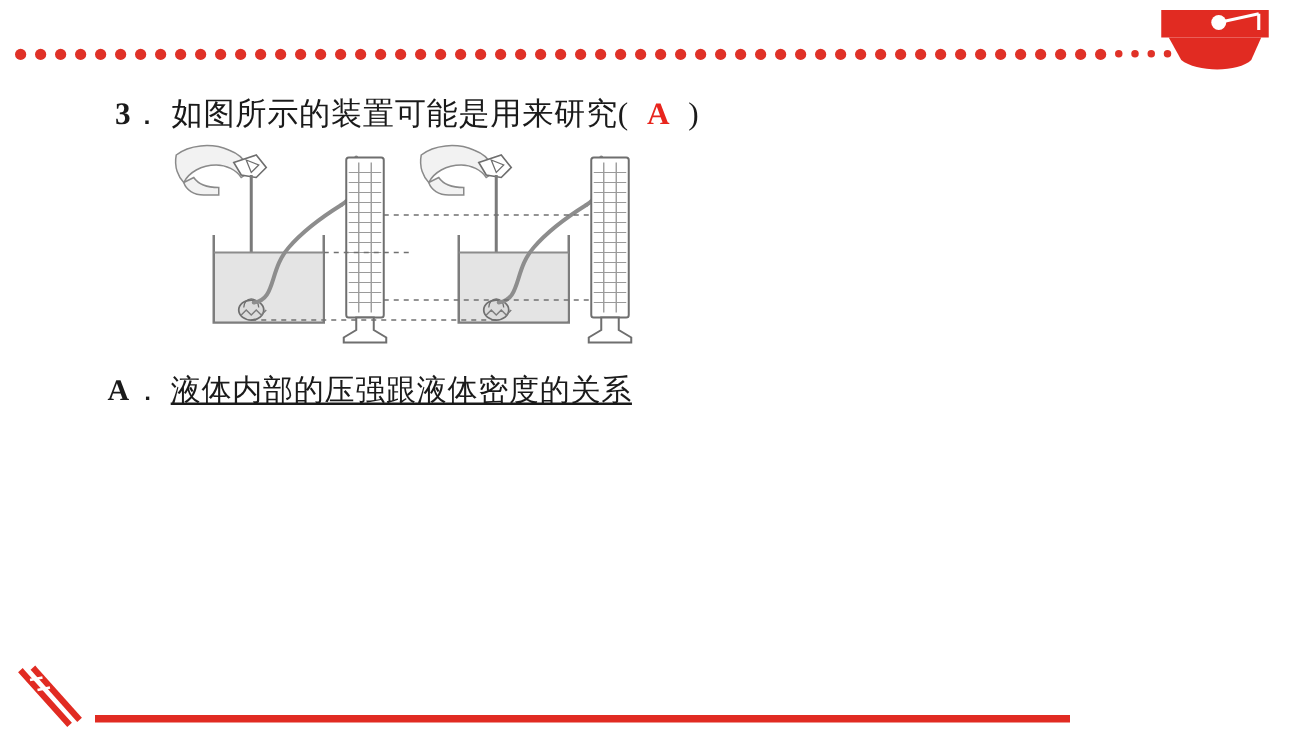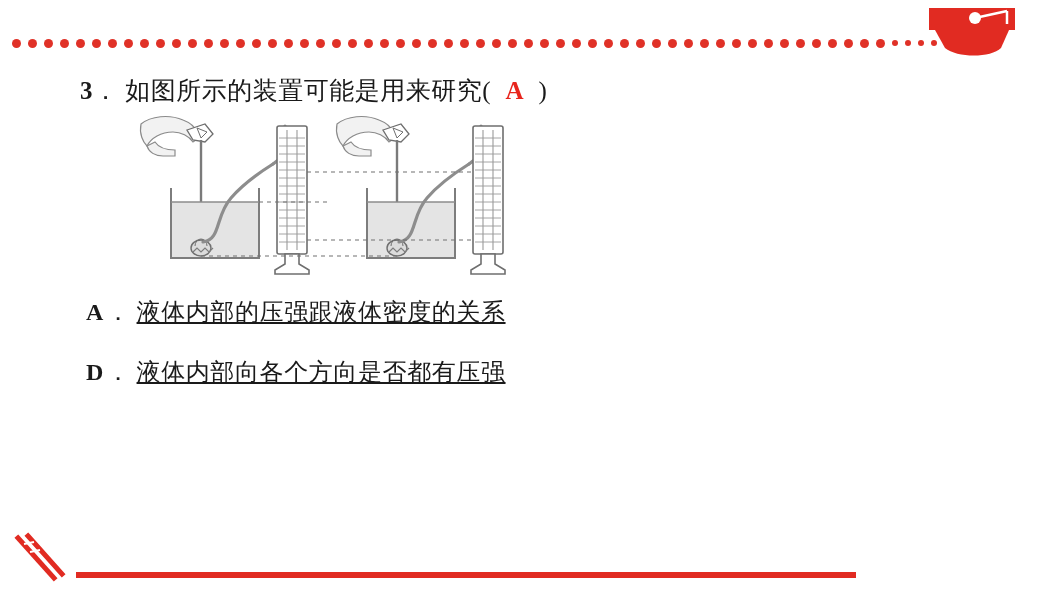--- a/index.html
+++ b/index.html
@@ -42,21 +42,21 @@
     position: absolute;
     right: 22px;
     top: 2px;
     width: 96px;
     height: 56px;
   }
 
   
   .question-line {
     position: absolute;
-    left: 80px;
+    left: 92px;
     top: 74px;
     font-size: 25px;
     color: #1a1a1a;
     letter-spacing: 0.5px;
     white-space: nowrap;
   }
   .question-number {
     font-weight: bold;
     font-family: "Liberation Serif", serif;
   }
@@ -266,23 +266,20 @@
     <line x1="66" y1="144" x2="262" y2="144" stroke="#707070" stroke-width="1.2" stroke-dasharray="4,4"></line>
     <line x1="172" y1="60" x2="338" y2="60" stroke="#707070" stroke-width="1.2" stroke-dasharray="4,4"></line>
     <line x1="172" y1="128" x2="338" y2="128" stroke="#707070" stroke-width="1.2" stroke-dasharray="4,4"></line>
   </svg>
 </div>
 
 <div class="options">
   <div class="option">
     <span class="opt-letter">A</span><span>．</span><span class="opt-text">液体内部的压强跟液体密度的关系</span>
   </div>
-  <div class="option">
-    <span class="opt-letter">D</span><span>．</span><span class="opt-text">液体内部向各个方向是否都有压强</span>
-  </div>
 </div>
 
 <div class="bottom-pencils">
   <svg width="60" height="60" viewBox="0 0 60 60">
     <g stroke="#e12b22" stroke-width="5" fill="none" stroke-linecap="square">
       <line x1="10" y1="6" x2="46" y2="46"></line>
       <line x1="20" y1="4" x2="54" y2="42"></line>
     </g>
     <g stroke="#ffffff" stroke-width="2" fill="none">
       <line x1="16" y1="12" x2="26" y2="10"></line>

